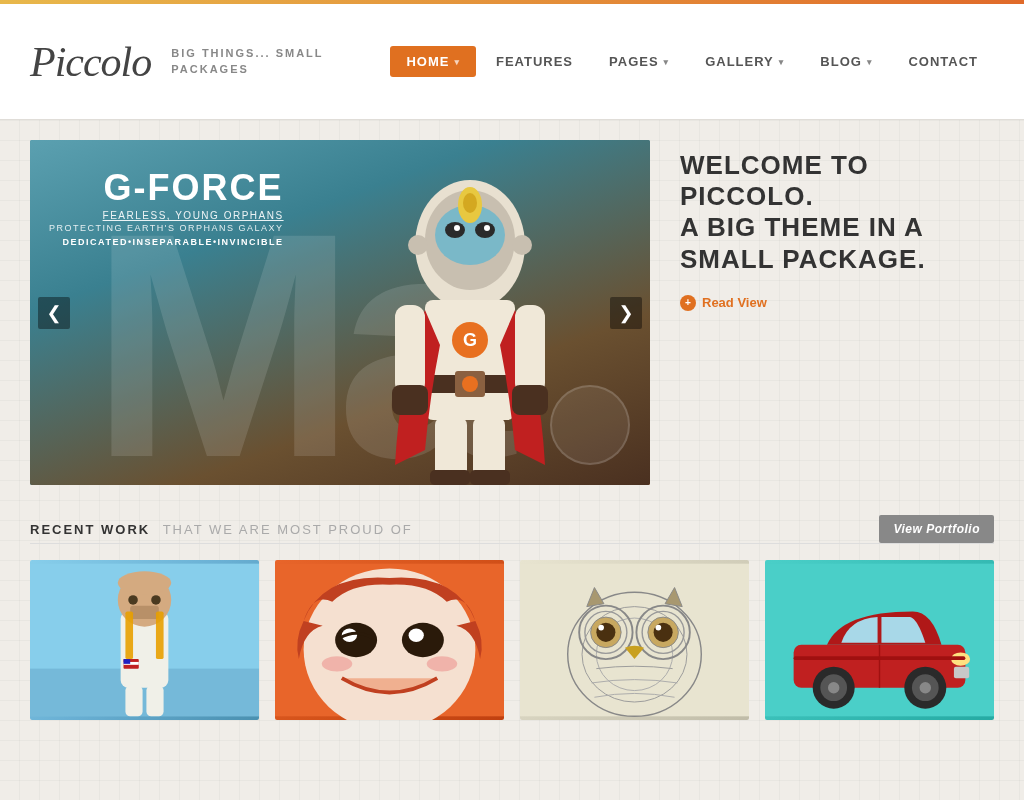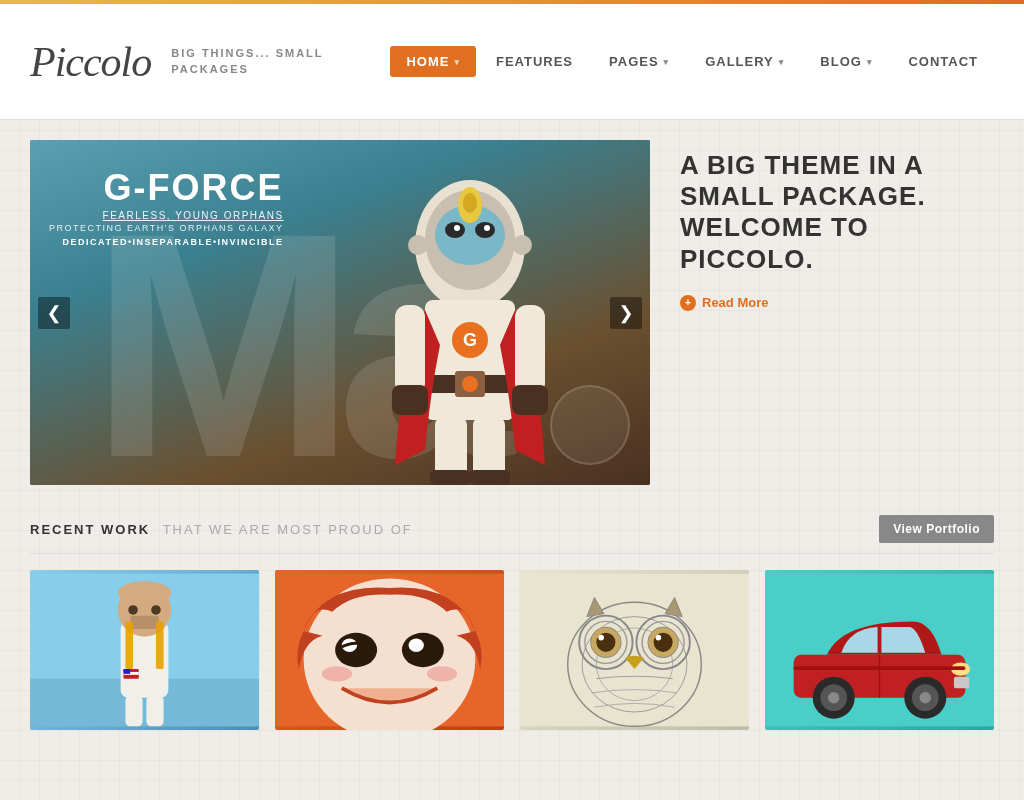--- a/index.html
+++ b/index.html
@@ -272,21 +272,21 @@
       font-size: 10px;
     }
 
     
     .recent-work-header {
       display: flex;
       align-items: center;
       justify-content: space-between;
       margin-bottom: 16px;
       border-bottom: 1px solid #ddd;
-      padding-bottom: 10px;
+      padding-bottom: 0;
     }
 
     .recent-work-title {
       font-size: 13px;
       font-weight: 900;
       text-transform: uppercase;
       letter-spacing: 2px;
       color: #333;
     }
 
@@ -302,20 +302,21 @@
     .view-portfolio-btn {
       padding: 7px 14px;
       background: #888;
       color: white;
       font-size: 12px;
       font-weight: bold;
       cursor: pointer;
       border: none;
       border-radius: 2px;
       letter-spacing: 0.5px;
+      font-style: italic;
     }
 
     .portfolio-grid {
       display: grid;
       grid-template-columns: repeat(4, 1fr);
       gap: 16px;
     }
 
     .portfolio-item {
       height: 160px;
@@ -455,26 +456,26 @@
 
         <div class="shield-circle"></div>
       </div>
 
       <div class="slider-arrow left">❮</div>
       <div class="slider-arrow right">❯</div>
     </div>
 
     <div class="hero-content">
       <h1 class="hero-title">
+        <div>WELCOME TO PICCOLO.</div>
         <div>A BIG THEME IN A SMALL PACKAGE.</div>
-        <div>WELCOME TO PICCOLO.</div>
       </h1>
       <a class="read-more-link">
         <span class="read-more-icon">+</span>
-        <span>Read More</span>
+        <span>Read View</span>
       </a>
     </div>
 
   </div>
 
   <div>
     <div class="recent-work-header">
       <div>
         <span class="recent-work-title">RECENT WORK</span>
         <span class="recent-work-subtitle">THAT WE ARE MOST PROUD OF</span>

